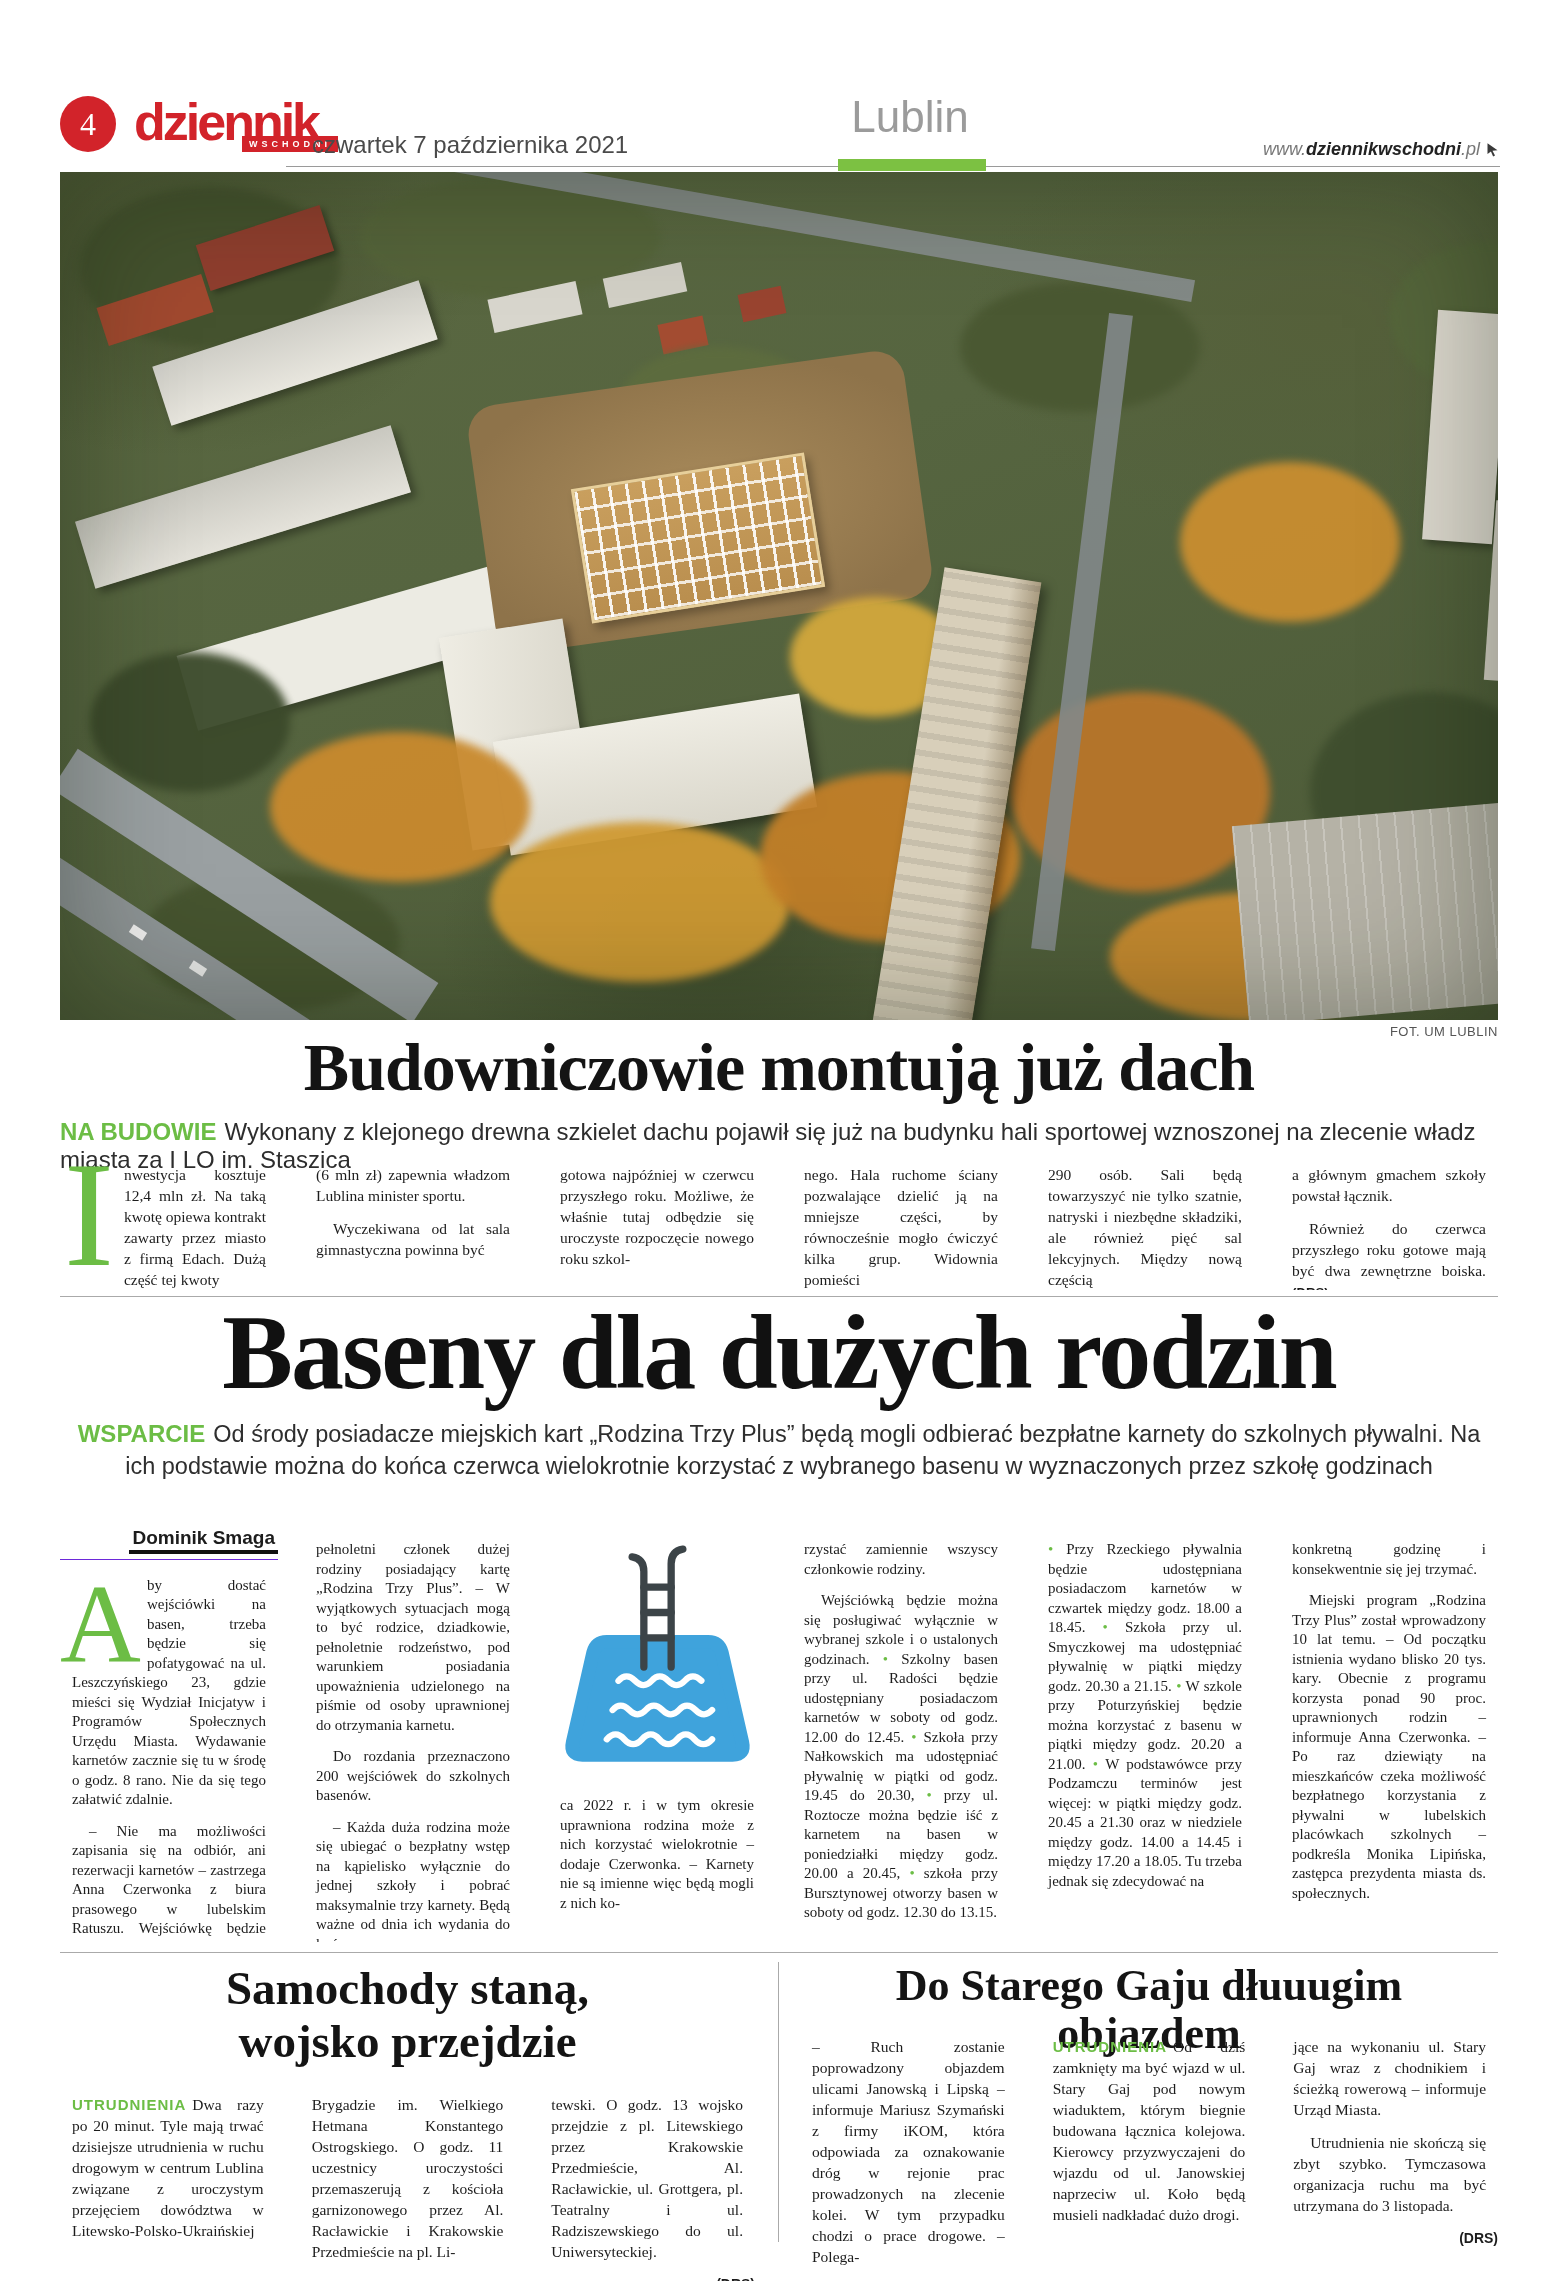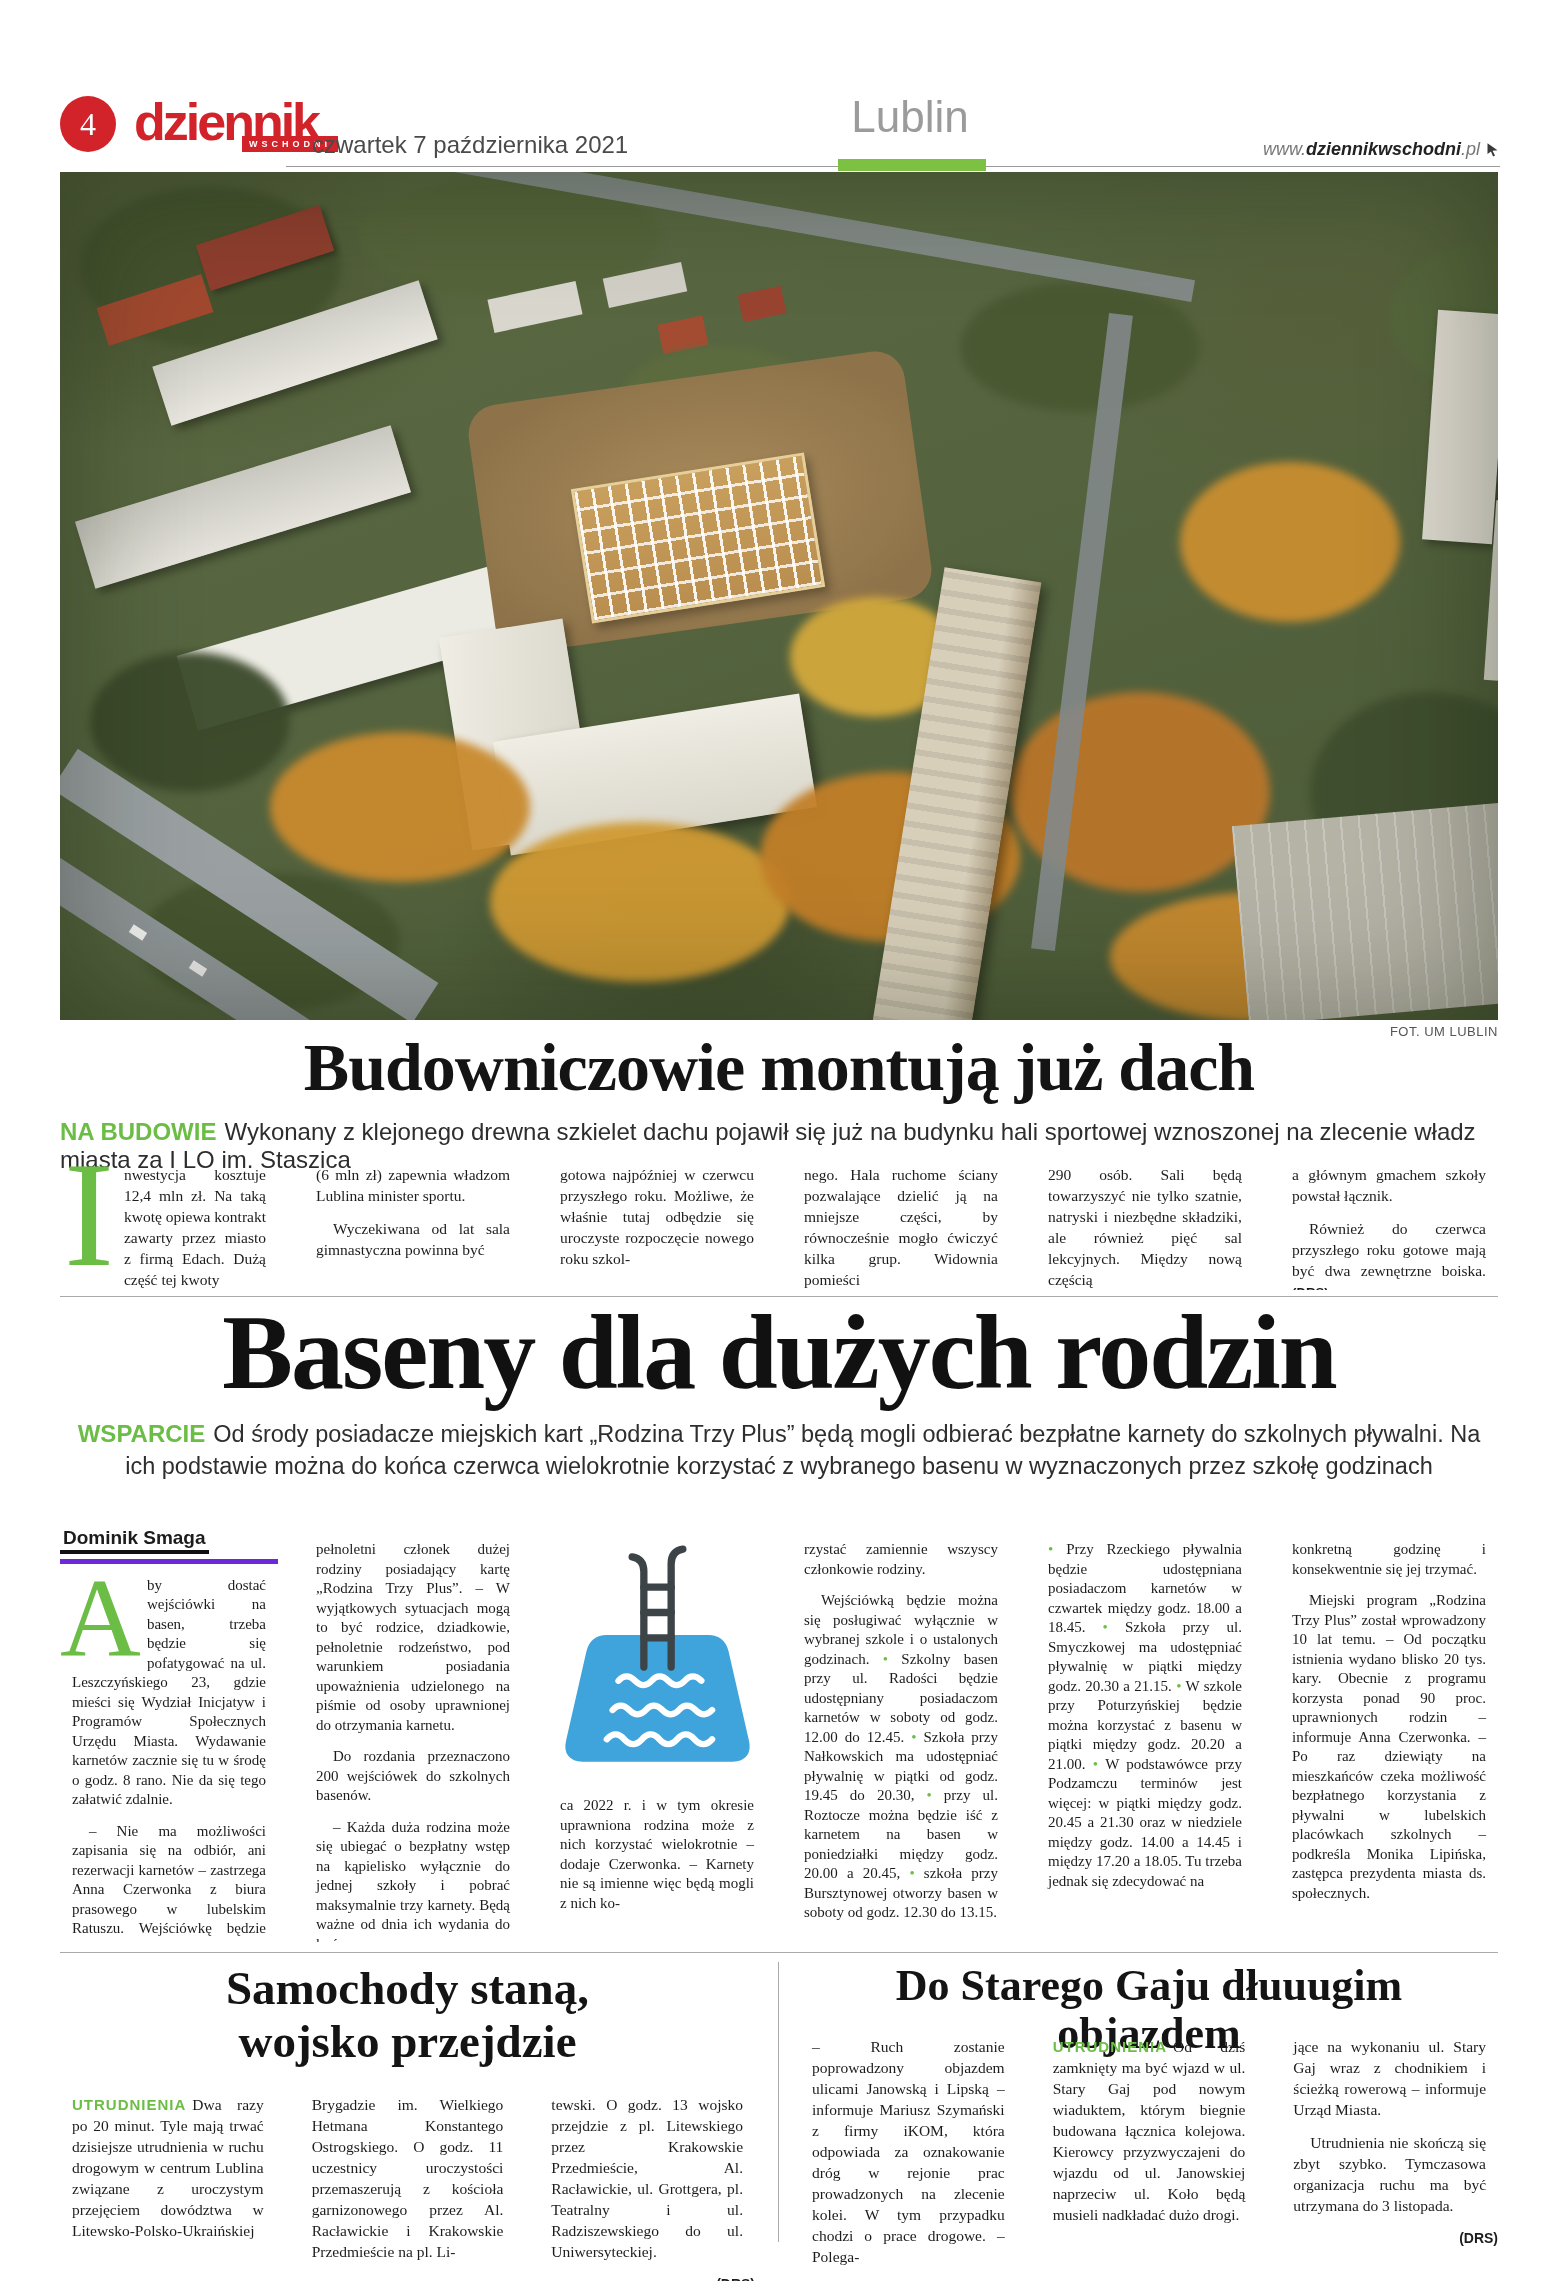--- a/index.html
+++ b/index.html
@@ -52,21 +52,21 @@
   .para{margin:12px;text-align:justify;}
   .col p + p{text-indent:17px;}
   .cols-a1{left:60px;top:1152px;width:1438px;height:138px;font-size:15.5px;line-height:21px;}
   .cols-main{left:60px;top:1528px;width:1438px;height:414px;font-size:15px;line-height:19.5px;}
   .rule{position:absolute;left:60px;right:60px;height:1px;background:#aaa;}
 
   .dropcap{float:left;color:#6cbd45;font-weight:400;font-family:"Liberation Serif",serif;}
   .dropcap-i{font-size:150px;line-height:.78;padding:4px 10px 0 4px;}
   .dropcap-a{font-size:112px;line-height:.8;padding:4px 6px 0 0;}
 
-  .byline-wrap{text-align:left;border-bottom:5px solid #6d28d9;padding-bottom:5px;margin-bottom:6px;}
+  .byline-wrap{text-align:right;border-bottom:1px solid #6d28d9;padding-bottom:5px;margin-bottom:16px;}
   .byline{display:inline-block;font-family:"Liberation Sans",sans-serif;font-weight:bold;font-size:19px;
           border-bottom:4px solid #111;padding:0 3px 2px;}
 
   .pool-wrap{height:252px;display:flex;justify-content:center;align-items:flex-start;padding-top:4px;}
 
   .bullet{color:#6cbd45;}
   .sign-inline{font-family:"Liberation Sans",sans-serif;font-weight:bold;font-size:.85em;}
   .sign{text-align:right;font-family:"Liberation Sans",sans-serif;font-weight:bold;font-size:14px;margin-top:4px;}
 
   

